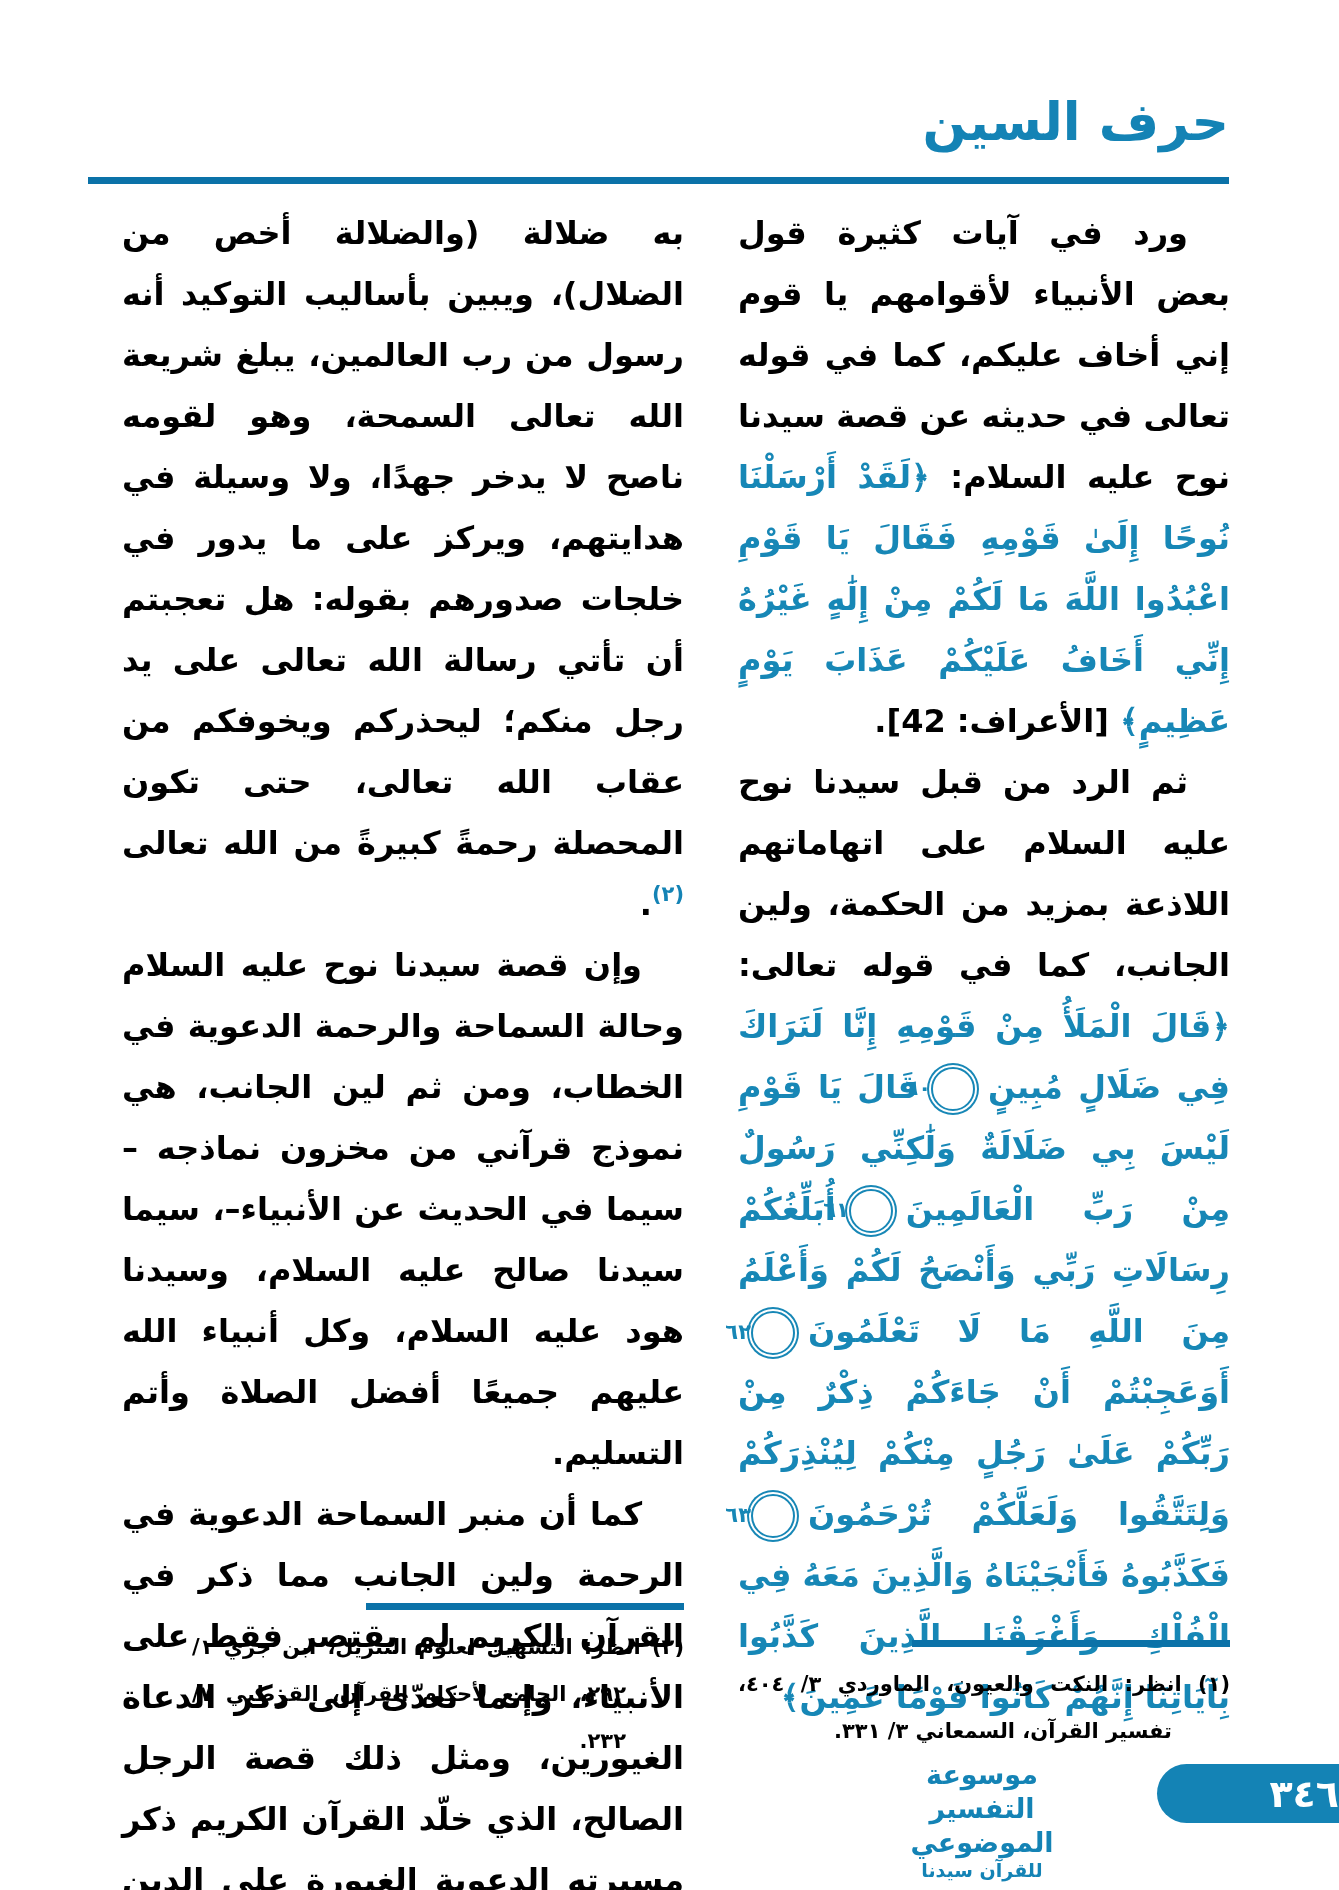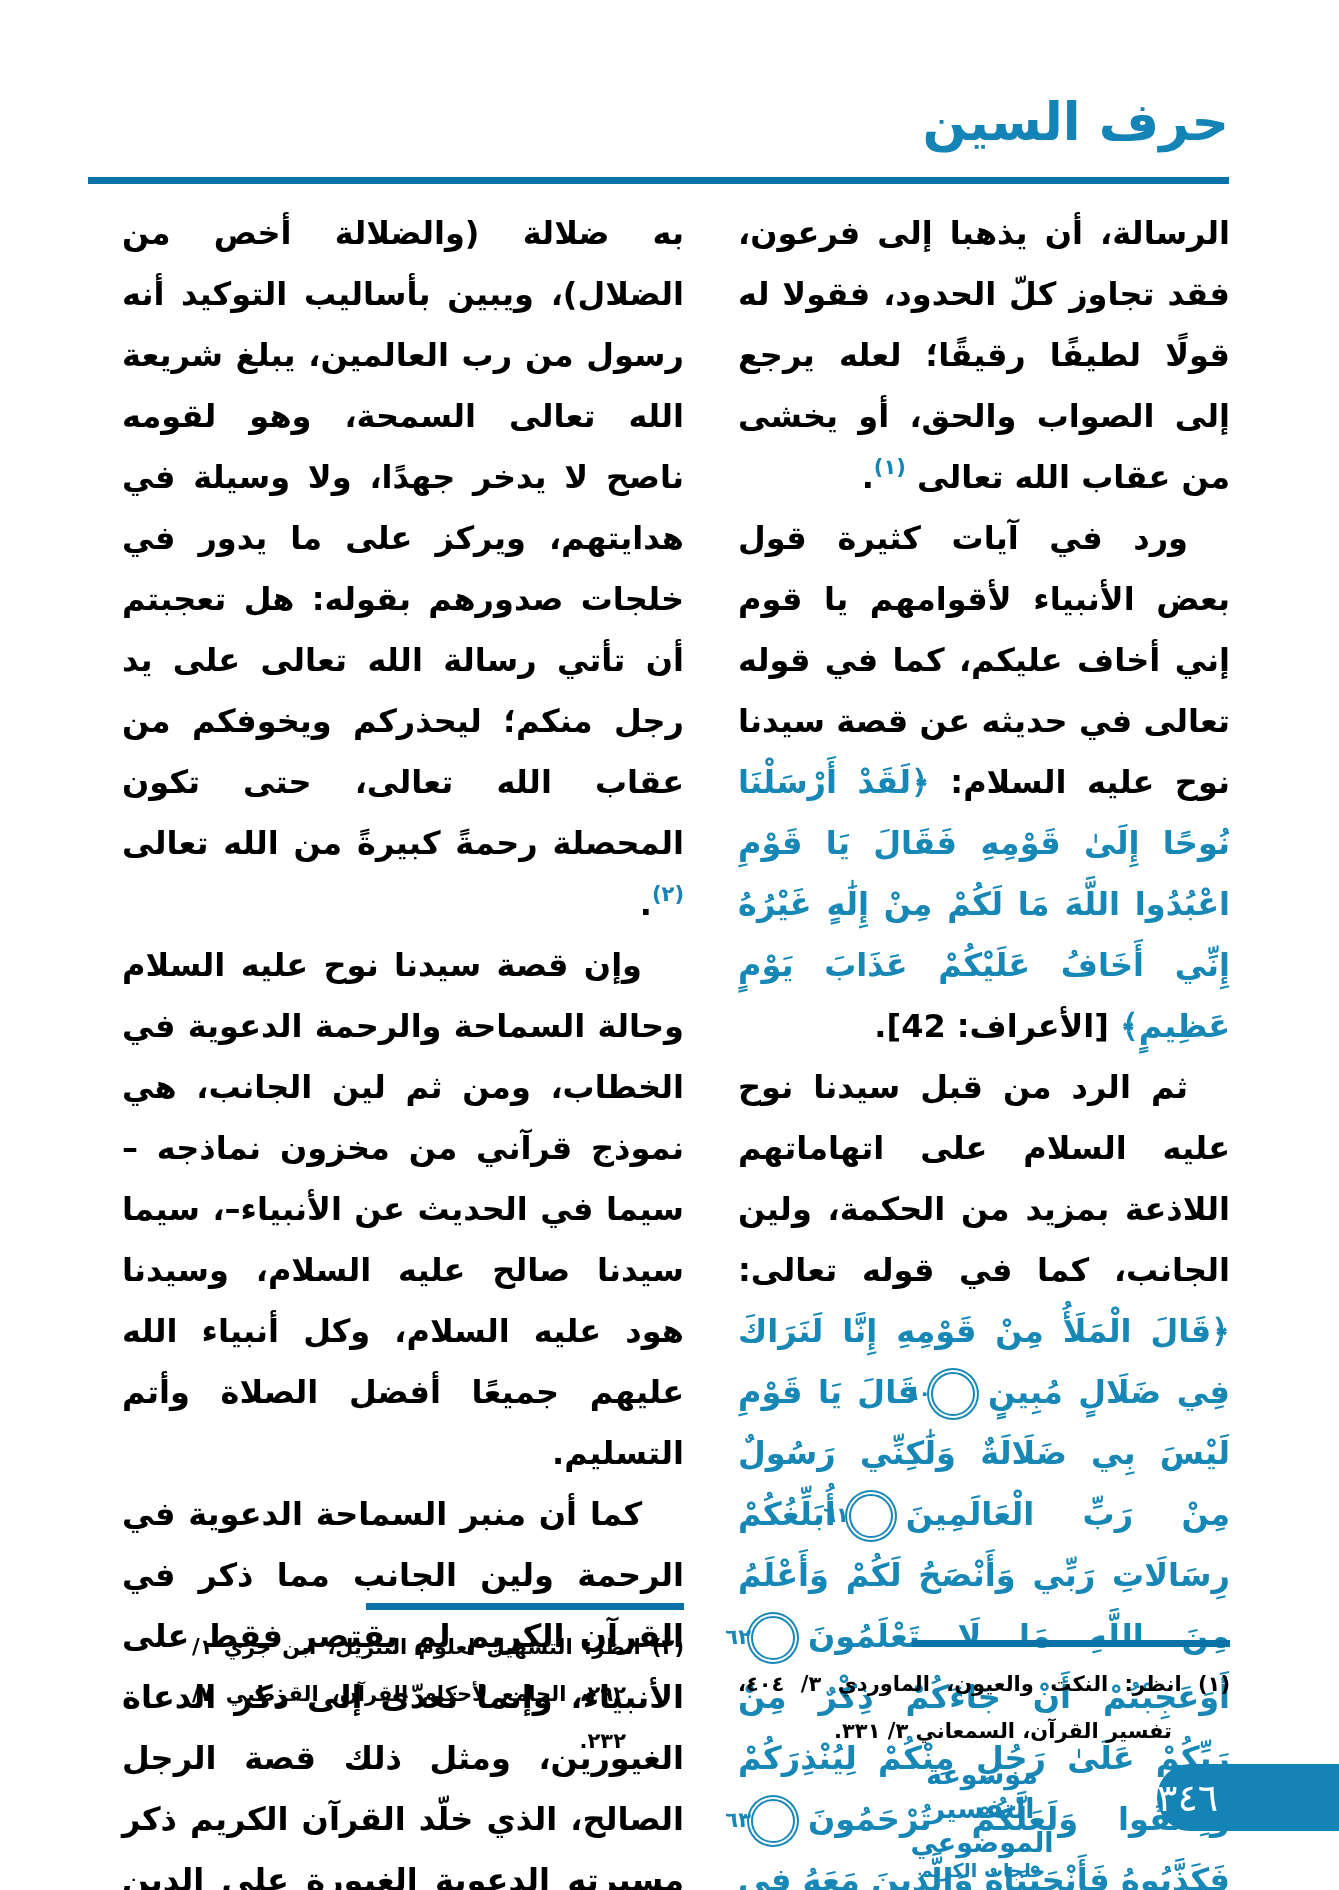--- a/index.html
+++ b/index.html
@@ -55,36 +55,35 @@
   
   .logo{
     position:absolute;top:1758px;right:247px;width:220px;
     text-align:center;color:var(--accent);font-weight:bold;line-height:1.25;
   }
   .logo-line1{font-size:27px;}
   .logo-line2{font-size:19px;}
 
   
   .page-badge{
-    position:absolute;top:1764px;right:0;width:182px;height:67px;
+    position:absolute;top:1764px;right:0;width:182px;height:59px;
     background:var(--accent);border-radius:34px 0 0 34px;
-    color:#fff;display:flex;align-items:center;justify-content:flex-end;
-    font-size:38px;font-weight:normal;
+    color:#fff;display:flex;align-items:center;justify-content:flex-start;
+    font-size:38px;font-weight:bold;
   }
 </style>
 </head>
 <body style="--accent: #1483b5; --rule: #0b72a8; --quran: #1787b6;">
 
 <div class="page">
 
   <h1 class="page-title">حرف السين</h1>
   <div class="header-rule"></div>
 
   <section class="col col-right">
-      <p><span class="t">الرسالة، أن يذهبا إلى فرعون، فقد تجاوز كلّ الحدود، فقولا له قولًا لطيفًا رقيقًا؛ لعله يرجع إلى الصواب والحق، أو يخشى من عقاب الله تعالى </span><sup class="ref">(١)</sup><span class="t">.</span></p>
       <p class="indent"><span class="t">ورد في آيات كثيرة قول بعض الأنبياء لأقوامهم يا قوم إني أخاف عليكم، كما في قوله تعالى في حديثه عن قصة سيدنا نوح عليه السلام: </span><span class="q">﴿لَقَدْ أَرْسَلْنَا نُوحًا إِلَىٰ قَوْمِهِ فَقَالَ يَا قَوْمِ اعْبُدُوا اللَّهَ مَا لَكُمْ مِنْ إِلَٰهٍ غَيْرُهُ إِنِّي أَخَافُ عَلَيْكُمْ عَذَابَ يَوْمٍ عَظِيمٍ﴾</span><span class="t"> [الأعراف: 42].</span></p>
       <p class="indent"><span class="t">ثم الرد من قبل سيدنا نوح عليه السلام على اتهاماتهم اللاذعة بمزيد من الحكمة، ولين الجانب، كما في قوله تعالى: </span><span class="q">﴿قَالَ الْمَلَأُ مِنْ قَوْمِهِ إِنَّا لَنَرَاكَ فِي ضَلَالٍ مُبِينٍ</span><span class="ayah">٦٠</span><span class="q">قَالَ يَا قَوْمِ لَيْسَ بِي ضَلَالَةٌ وَلَٰكِنِّي رَسُولٌ مِنْ رَبِّ الْعَالَمِينَ</span><span class="ayah">٦١</span><span class="q">أُبَلِّغُكُمْ رِسَالَاتِ رَبِّي وَأَنْصَحُ لَكُمْ وَأَعْلَمُ مِنَ اللَّهِ مَا لَا تَعْلَمُونَ</span><span class="ayah">٦٢</span><span class="q">أَوَعَجِبْتُمْ أَنْ جَاءَكُمْ ذِكْرٌ مِنْ رَبِّكُمْ عَلَىٰ رَجُلٍ مِنْكُمْ لِيُنْذِرَكُمْ وَلِتَتَّقُوا وَلَعَلَّكُمْ تُرْحَمُونَ</span><span class="ayah">٦٣</span><span class="q">فَكَذَّبُوهُ فَأَنْجَيْنَاهُ وَالَّذِينَ مَعَهُ فِي الْفُلْكِ وَأَغْرَقْنَا الَّذِينَ كَذَّبُوا بِآيَاتِنَا إِنَّهُمْ كَانُوا قَوْمًا عَمِينَ﴾</span></p>
     </section>
 
   <section class="col col-left">
       <p><span class="t">به ضلالة (والضلالة أخص من الضلال)، ويبين بأساليب التوكيد أنه رسول من رب العالمين، يبلغ شريعة الله تعالى السمحة، وهو لقومه ناصح لا يدخر جهدًا، ولا وسيلة في هدايتهم، ويركز على ما يدور في خلجات صدورهم بقوله: هل تعجبتم أن تأتي رسالة الله تعالى على يد رجل منكم؛ ليحذركم ويخوفكم من عقاب الله تعالى، حتى تكون المحصلة رحمةً كبيرةً من الله تعالى </span><sup class="ref">(٢)</sup><span class="t">.</span></p>
       <p class="indent"><span class="t">وإن قصة سيدنا نوح عليه السلام وحالة السماحة والرحمة الدعوية في الخطاب، ومن ثم لين الجانب، هي نموذج قرآني من مخزون نماذجه –سيما في الحديث عن الأنبياء–، سيما سيدنا صالح عليه السلام، وسيدنا هود عليه السلام، وكل أنبياء الله عليهم جميعًا أفضل الصلاة وأتم التسليم.</span></p>
       <p class="indent jlast"><span class="t">كما أن منبر السماحة الدعوية في الرحمة ولين الجانب مما ذكر في القرآن الكريم لم يقتصر فقط على الأنبياء، وإنما تعدّى إلى ذكر الدعاة الغيورين، ومثل ذلك قصة الرجل الصالح، الذي خلّد القرآن الكريم ذكر مسيرته الدعوية الغيورة على الدين في سورة يس، حيث جاء من أقصى المدينة يسعى في الخير شفقة منه على هؤلاء</span></p>
     </section>
 
@@ -93,20 +92,20 @@
     <p><span class="fn-marker">(١)</span> <span>انظر: النكت والعيون، الماوردي ٣/ ٤٠٤، تفسير القرآن، السمعاني ٣/ ٣٣١.</span></p>
   </div>
 
   <div class="footnote fn-left">
     <div class="fn-rule"></div>
     <p><span class="fn-marker">(٢)</span> <span>انظر: التسهيل لعلوم التنزيل، ابن جزي ١/ ٢٩٢، الجامع لأحكام القرآن، القرطبي ٧/ ٢٣٢.</span></p>
   </div>
 
   <div class="logo">
     <div class="logo-line1">موسوعة التفسير الموضوعي</div>
-    <div class="logo-line2">خلجات الكريم</div>
+    <div class="logo-line2">للقرآن سيدنا</div>
   </div>
 
   <div class="page-badge">
     <span>٣٤٦</span>
   </div>
 
 </div>
 
 </body></html>

